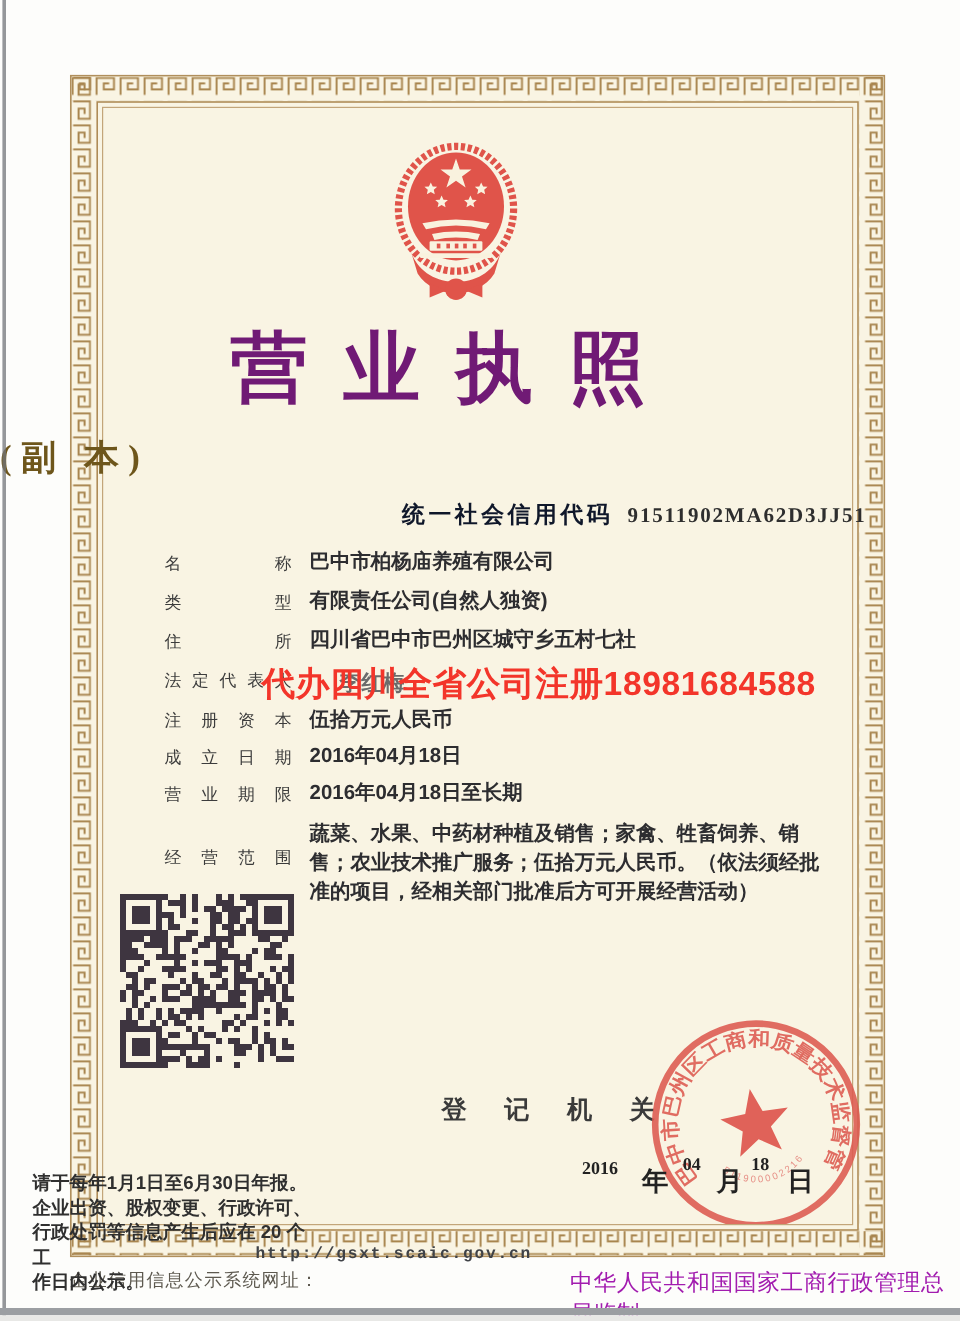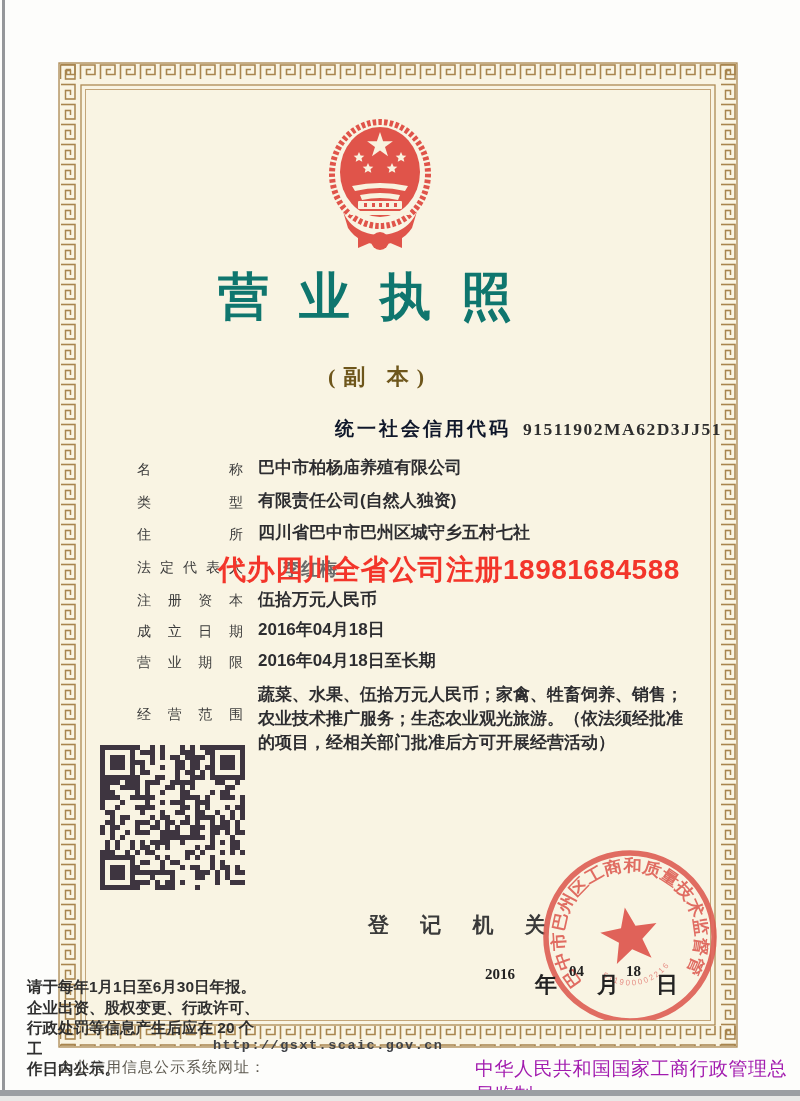--- a/index.html
+++ b/index.html
@@ -10,24 +10,24 @@
   .scan-line-left{position:absolute;left:2px;top:0;width:3px;height:100%;background:#71747a;opacity:.75;}
   .scan-band-bottom{position:absolute;left:0;top:1090px;width:100%;height:6px;background:#9b9ea2;}
   .scan-band-bottom2{position:absolute;left:0;top:1096px;width:100%;height:5px;background:#e8e8e6;}
 
   
   .frame{position:absolute;left:58px;top:62px;width:680px;height:986px;}
 
   .abs{position:absolute;}
 
   .title{position:absolute;left:0;top:263px;width:760px;text-align:center;
-         font-size:51px;font-weight:700;color:#0f766e;letter-spacing:30px;margin-right:-30px;
+         font-size:64px;font-weight:700;color:#701a75;letter-spacing:30px;margin-right:-30px;
          font-family:"Liberation Serif", serif;}
-  .subtitle{position:absolute;left:0;top:362px;width:760px;text-align:center;
-            font-size:22px;font-weight:700;color:#6e561b;letter-spacing:8px;}
+  .subtitle{position:absolute;left:0;top:362px;width:760px;text-align:left;
+            font-size:29px;font-weight:700;color:#6e561b;letter-spacing:8px;}
 
   .credit-line{position:absolute;left:335px;top:416px;white-space:nowrap;}
   .credit-label{font-size:19px;font-weight:600;color:#0f172a;letter-spacing:3px;}
   .credit-code{font-size:17.5px;font-weight:600;color:#2e2e2e;letter-spacing:1.5px;margin-left:8px;}
 
   .frow{position:absolute;left:0;top:0;width:760px;}
   .flabel{position:absolute;left:137px;width:106px;font-size:14px;color:#3c3c3c;
           text-align:justify;text-align-last:justify;font-weight:500;}
   .fvalue{position:absolute;left:258px;width:440px;font-size:17px;line-height:24px;
           font-family:"Liberation Sans", sans-serif;font-weight:600;color:#2d2d30;}
@@ -147,21 +147,21 @@
   <div class="frow">
     <div class="flabel" style="top:623px;">成立日期</div>
     <div class="fvalue" style="top:618px;">2016年04月18日</div>
   </div>
   <div class="frow">
     <div class="flabel" style="top:654px;">营业期限</div>
     <div class="fvalue" style="top:649px;">2016年04月18日至长期</div>
   </div>
   <div class="frow">
     <div class="flabel" style="top:706px;">经营范围</div>
-    <div class="fvalue" style="top:683px;width:436px;">蔬菜、水果、伍拾万元人民币；家禽、牲畜饲养、销售；农业技术推广服务；生态农业观光旅游。（依法须经批准的项目，经相关部门批准后方可开展经营活动）</div>
+    <div class="fvalue" style="top:683px;width:436px;">蔬菜、水果、中药材种植及销售；家禽、牲畜饲养、销售；农业技术推广服务；伍拾万元人民币。（依法须经批准的项目，经相关部门批准后方可开展经营活动）</div>
   </div>
 
   <div class="watermark">代办四川全省公司注册18981684588</div>
 
   <div class="qr" id="qr"><svg width="145" height="145" viewBox="0 0 145 145" shape-rendering="crispEdges">
         <g fill="#3e3540">
           <rect x="0" y="0" width="5" height="5"></rect>
           <rect x="5" y="0" width="5" height="5"></rect>
           <rect x="10" y="0" width="5" height="5"></rect>
           <rect x="15" y="0" width="5" height="5"></rect>

